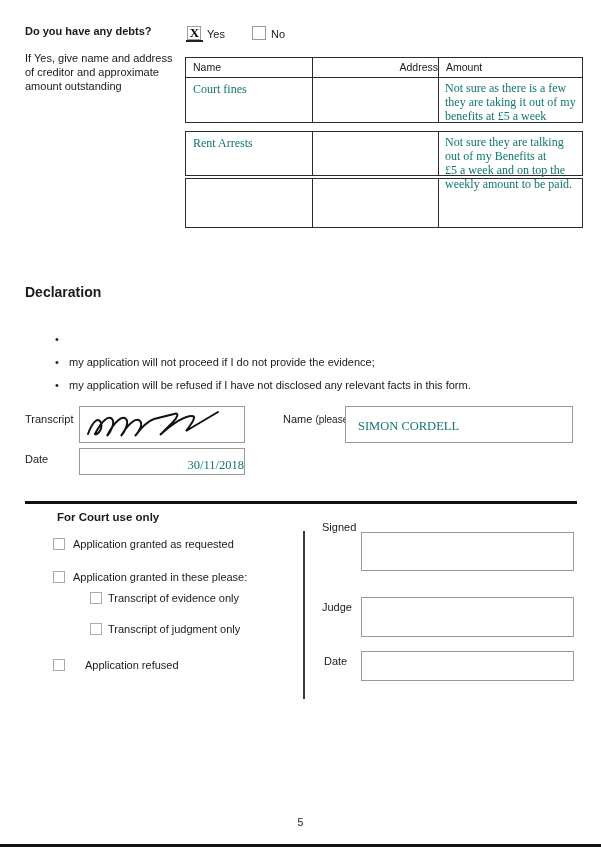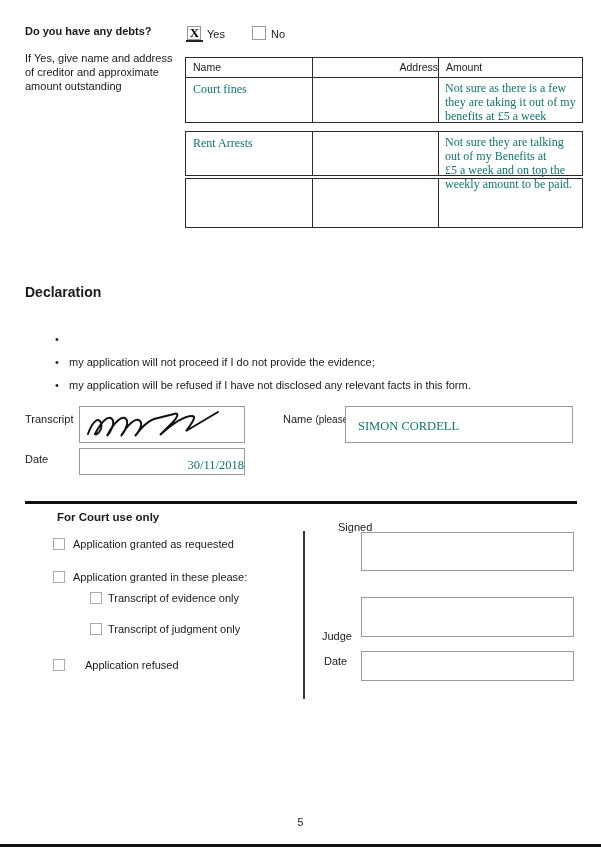--- a/index.html
+++ b/index.html
@@ -59,23 +59,23 @@
   .date-label { left:25px; top:452px; }
   .date-box   { left:79px; top:448px; width:166px; height:27px; }
   .date-entry-txt { padding:9px 0 0 3px; font-size:12.5px;text-align:right; }
 
   
   .thick-rule { left:25px; top:501px; width:552px; height:2.5px; background:#121212; }
   .court-title { left:25px; top:511px; font-size:11.5px; font-weight:bold;margin-left:32px; }
   .cb { width:12px; height:12px; border:1px solid #ababab; background:#fff; }
   .cb-label { font-size:11px; line-height:13px; }
   .vdiv { left:303px; top:531px; width:1.5px; height:168px; background:#3a3a3a; }
-  .signed-label { left:322px; top:520px;margin-left:16px; }
+  .signed-label { left:322px; top:520px; }
   .signed-box { left:361px; top:532px; width:213px; height:39px; }
-  .judge-label { left:322px; top:629px; }
+  .judge-label { left:322px; top:600px; }
   .judge-box { left:361px; top:597px; width:213px; height:40px; }
   .cdate-label { left:324px; top:654px; }
   .cdate-box { left:361px; top:651px; width:213px; height:30px; }
 
   
   .page-num { left:0; right:0; top:816px; text-align:center; font-size:10.5px; }
   .bottom-bar { left:0; top:844px; width:601px; height:3px; background:#121212; }
 </style>
 </head>
 <body>

